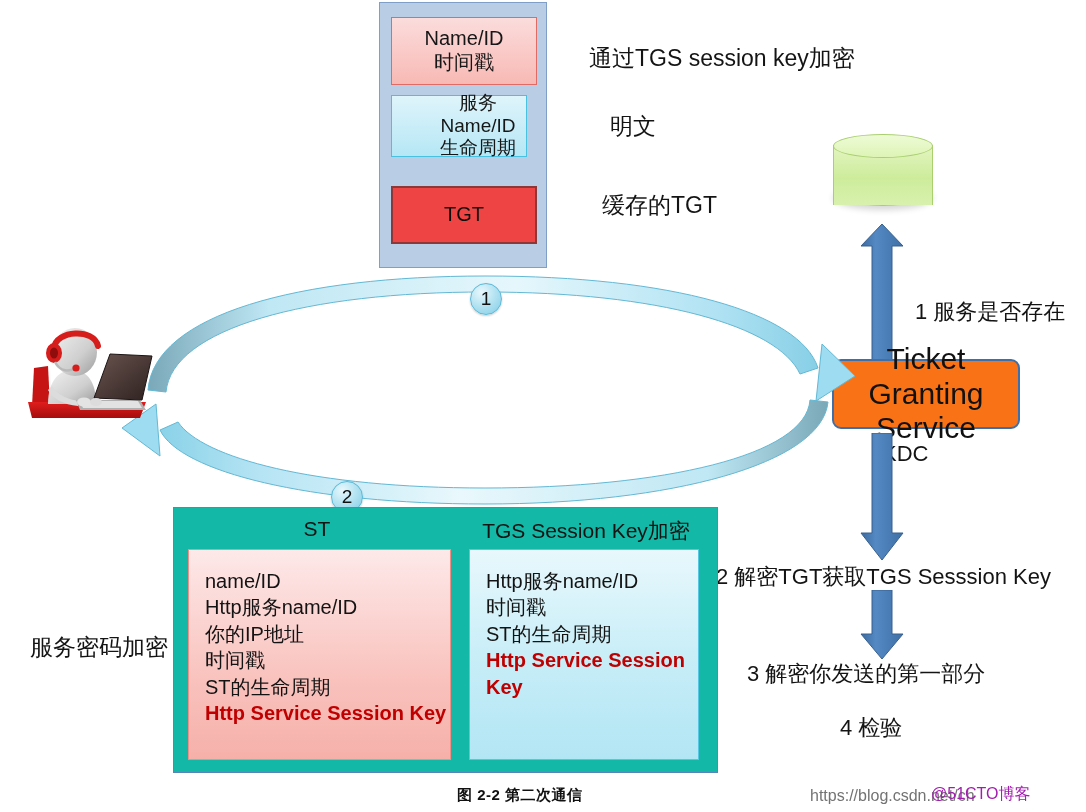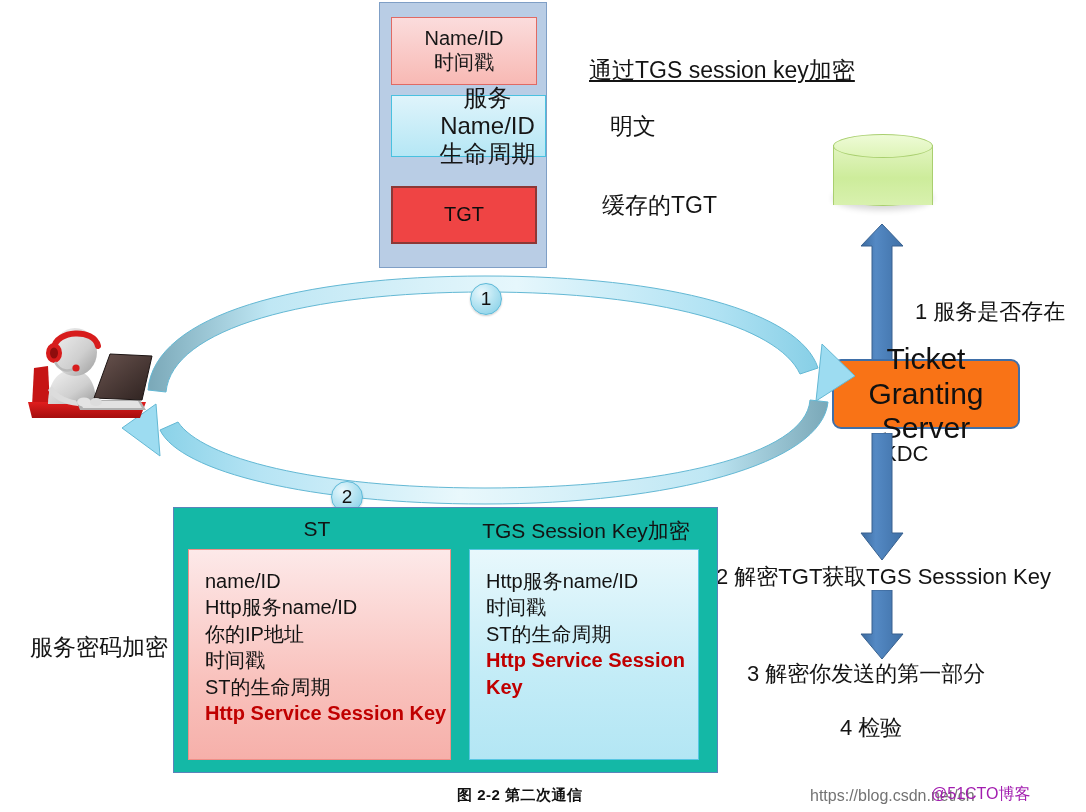--- a/index.html
+++ b/index.html
@@ -37,41 +37,41 @@
     line-height: 1.18;
   }
   #pkt-auth {
     left: 11px; top: 14px; width: 146px; height: 68px;
     background: linear-gradient(180deg, #fbdcdc 0%, #f8b9b4 100%);
     border: 1.5px solid #e06a64;
     font-size: 20px;
     color: #161616;
   }
   #pkt-service {
-    left: 11px; top: 92px; width: 155px; height: 62px;
+    left: 11px; top: 92px; width: 136px; height: 62px;
     background: linear-gradient(180deg, #dff4fb 0%, #b5e7f5 100%);
     border: 1.5px solid #49c1e0;
-    font-size: 24px;
+    font-size: 19px;
     color: #161616;
     padding-left: 38px;
   }
   #pkt-tgt {
     left: 11px; top: 183px; width: 146px; height: 58px;
     background: #ef4444;
     border: 2px solid #8c3836;
     font-size: 20px;
     color: #0e0e0e;
   }
 
   
   .note {
     color: #141414;
     white-space: nowrap;
   }
-  #note-encrypt { left: 589px; top: 55px; font-size: 23px; text-decoration: underline; }
+  #note-encrypt { left: 589px; top: 43px; font-size: 23px; }
   #note-plain   { left: 610px; top: 111px; font-size: 23px; }
   #note-cached  { left: 602px; top: 190px; font-size: 23px; }
 
   
   #db-cyl { left: 833px; top: 134px; width: 100px; height: 78px; }
   #db-cyl .body {
     position: absolute; left: 0; top: 11px; width: 100px; height: 60px;
     background: linear-gradient(180deg,#e3f5c2 0%,#cdec9b 55%,#d8f1ae 100%);
     border-left: 1.5px solid #a9cf6f;
     border-right: 1.5px solid #a9cf6f;
@@ -238,21 +238,21 @@
           <stop offset="100%" stop-color="#3f70a6"></stop>
         </linearGradient>
       </defs>
       <polygon points="22,0 43,22 32,22 32,138 12,138 12,22 1,22" fill="url(#ga1)" stroke="#38618f" stroke-width="1"></polygon>
     </svg>
   </div>
 
   <div class="abs" id="tgs-box">
     <div>
       <span>Ticket Granting</span><br>
-      <span>Server</span>
+      <span>Service</span>
     </div>
   </div>
   <div class="abs note" id="kdc-label">KDC</div>
 
   <div class="barrow abs" style="left:860px; top:433px;">
     <svg width="44" height="128" viewBox="0 0 44 128">
       <defs>
         <linearGradient id="ga2" x1="0" y1="0" x2="1" y2="0">
           <stop offset="0%" stop-color="#3c6a9e"></stop>
           <stop offset="35%" stop-color="#5489c4"></stop>

